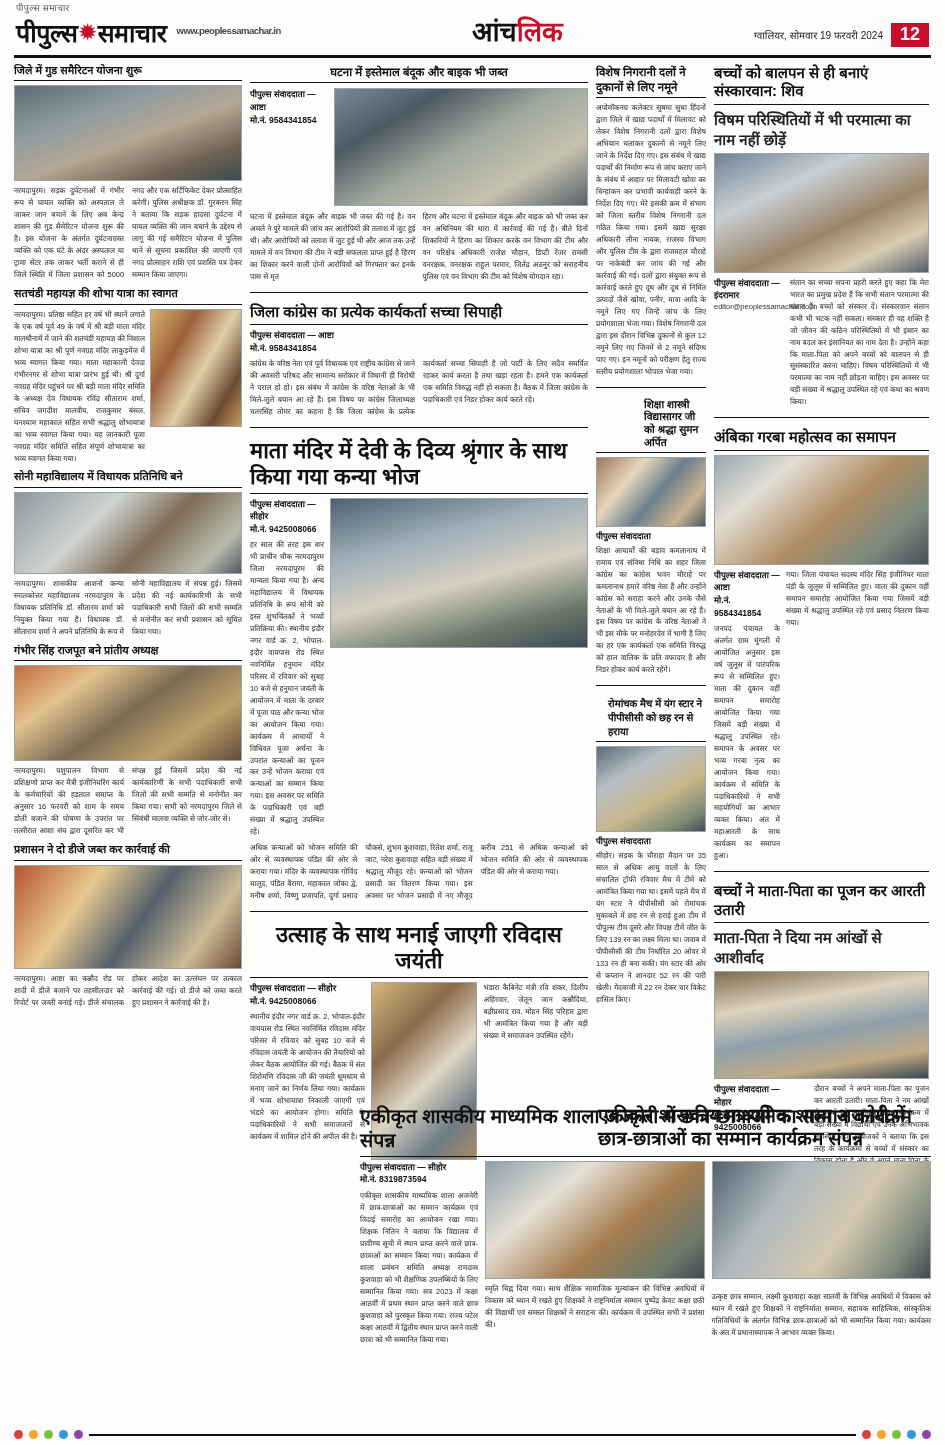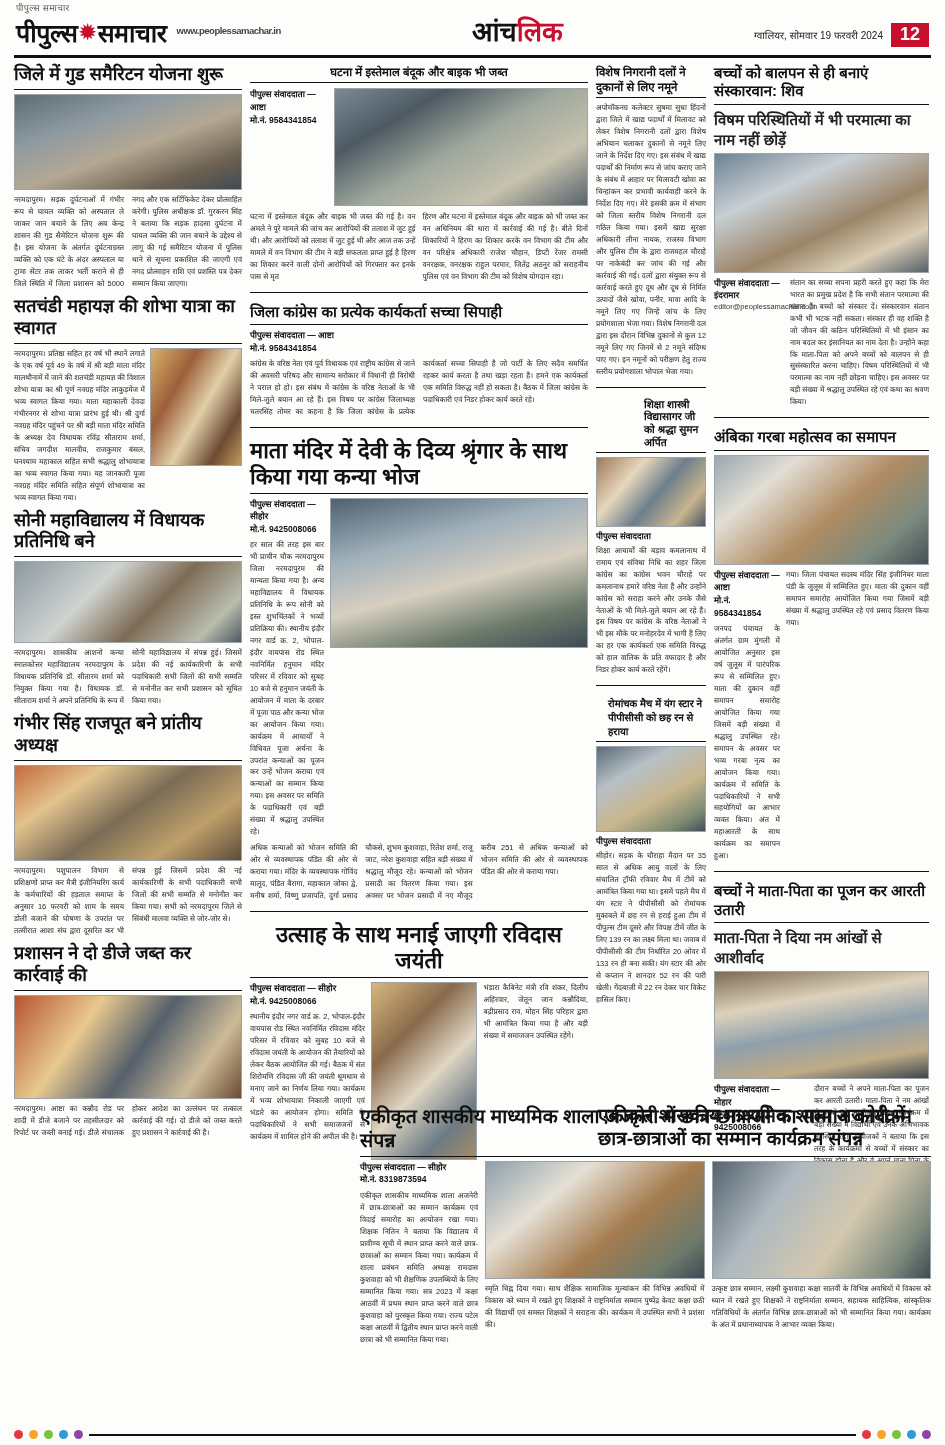--- a/index.html
+++ b/index.html
@@ -48,21 +48,21 @@
     display: grid;
     grid-template-columns: 228px 338px 110px 215px;
     gap: 8px;
     padding-top: 6px;
   }
   .col { display:flex; flex-direction:column; gap:6px; }
   .hl { border-bottom:1px solid #111; margin: 3px 0 4px 0; }
   .headline {
     font-weight: bold; line-height: 1.22; color:#111;
   }
-  .h-sm { font-size: 18px; }
+  .h-sm { font-size: 11px; }
   .h-md { font-size: 15px; }
   .h-lg { font-size: 22px; line-height:1.18; }
   .h-xl { font-size: 27px; line-height:1.16; }
   .kicker { font-size: 11.5px; font-weight:bold; color:#111; }
   .subhead { font-size: 15px; font-weight:bold; color:#222; margin-top:2px;}
   .byline { font-size: 8.5px; font-weight:bold; color:#111; line-height:1.5; }
   .body {
     font-size: 7.4px; line-height: 1.62; text-align: justify; color:#222;
     hyphens:auto;
   }
@@ -353,21 +353,21 @@
       <div style="flex:1;">
         <div class="photo p16" style="height:118px;">
             <div class="ph-inner"></div>
           </div>
         <div class="body" style="margin-top:4px;">स्मृति चिह्न दिया गया। साथ शैक्षिक सामाजिक मूल्यांकन की विभिन्न अवधियों में विकास को ध्यान में रखते हुए शिक्षकों ने राष्ट्रनिर्माता सम्मान पुष्पेंद्र केवट कक्षा छठी की विद्यार्थी एवं समस्त शिक्षकों ने सराहना की। कार्यक्रम में उपस्थित सभी ने प्रशंसा की।</div>
       </div>
       <div style="flex:1;">
         <div class="photo p18" style="height:118px;">
             <div class="ph-inner"></div>
           </div>
-        <div class="body" style="margin-top:4px;">उत्कृष्ट छात्र सम्मान, लक्ष्मी कुशवाहा कक्षा सातवीं के विभिन्न अवधियों में विकास को ध्यान में रखते हुए शिक्षकों ने राष्ट्रनिर्माता सम्मान, सहायक साहित्यिक, सांस्कृतिक गतिविधियों के अंतर्गत विभिन्न छात्र-छात्राओं को भी सम्मानित किया गया। कार्यक्रम के अंत में प्रधानाध्यापक ने आभार व्यक्त किया।</div>
+        <div class="body" style="margin-top:12px;">उत्कृष्ट छात्र सम्मान, लक्ष्मी कुशवाहा कक्षा सातवीं के विभिन्न अवधियों में विकास को ध्यान में रखते हुए शिक्षकों ने राष्ट्रनिर्माता सम्मान, सहायक साहित्यिक, सांस्कृतिक गतिविधियों के अंतर्गत विभिन्न छात्र-छात्राओं को भी सम्मानित किया गया। कार्यक्रम के अंत में प्रधानाध्यापक ने आभार व्यक्त किया।</div>
       </div>
     </div>
   </div>
 
   <div class="footer-dots">
     <span class="dot" style="background:#e03a3e;"></span>
     <span class="dot" style="background:#f5a623;"></span>
     <span class="dot" style="background:#7ac143;"></span>
     <span class="dot" style="background:#2e9bd6;"></span>
     <span class="dot" style="background:#8e44ad;"></span>

